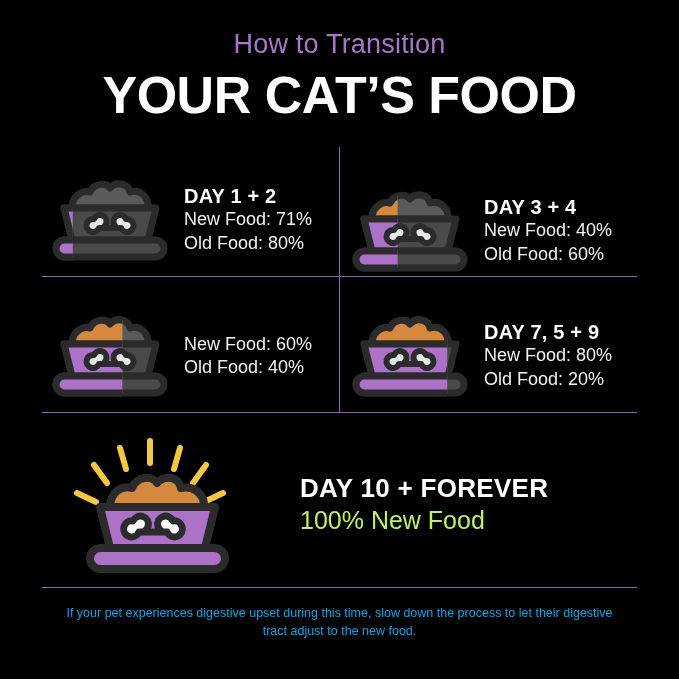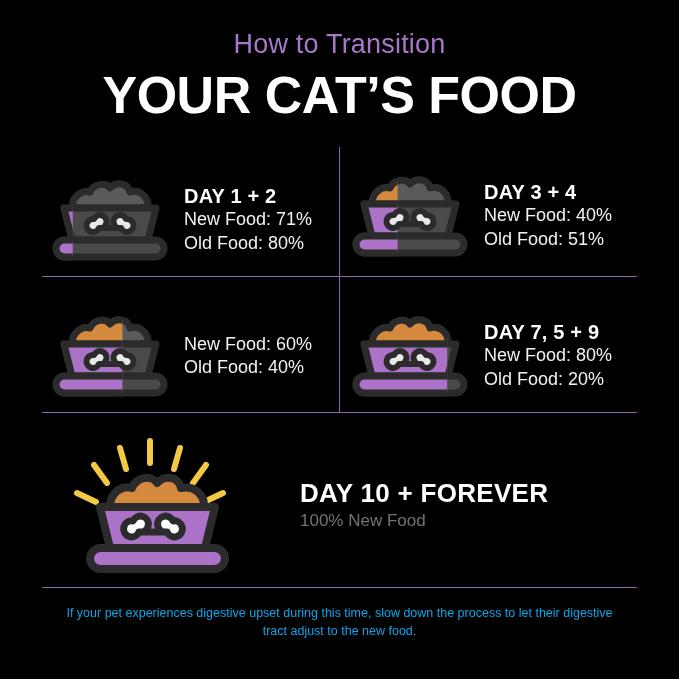--- a/index.html
+++ b/index.html
@@ -31,21 +31,21 @@
   .rule-foot  { left:42px; right:42px; top:587px; }
   .rule-v {
     position:absolute; width:1px; background:#8f66ad;
     left:339px; top:147px; height:266px;
   }
 
   
   .grid { position:absolute; left:0; top:160px; width:679px; height:252px; }
   .cell { position:absolute; display:flex; align-items:center; }
   .cell-0 { left:44px;  top:4px;   width:295px; height:112px; }
-  .cell-1 { left:344px; top:0;   width:295px; height:112px; }
+  .cell-1 { left:344px; top:15px;   width:295px; height:112px; }
   .cell-2 { left:44px;  top:140px; width:295px; height:112px; }
   .cell-3 { left:344px; top:140px; width:295px; height:112px; }
 
   .bowl-wrap { width:132px; flex:0 0 132px; display:flex;
                align-items:center; justify-content:center; }
   .txt { flex:1; padding-left:8px; }
   .day {
     font-size:20px; font-weight:bold; color:#fff;
     letter-spacing:0.2px; line-height:1.15; white-space:nowrap;
   }
@@ -58,21 +58,21 @@
   .forever { position:absolute; left:0; top:430px; width:679px; height:150px;
              display:flex; align-items:center; }
   .forever-bowl { width:300px; flex:0 0 300px; display:flex;
                   align-items:center; justify-content:center; }
   .forever-txt { flex:1; }
   .forever-day {
     font-size:26px; font-weight:bold; color:#fff;
     letter-spacing:0.3px; line-height:1.2; white-space:nowrap;
   }
   .forever-sub {
-    font-size:17px; font-weight:400; color:#737373;
+    font-size:25px; font-weight:400; color:#bef264;
     line-height:1.3; white-space:nowrap;
   }
 
   
   .footer {
     position:absolute; left:66px; right:66px; top:604px;
     text-align:center; font-size:12.5px; font-weight:400;
     color:#0ea5e9; line-height:1.45;
   }
 
@@ -148,21 +148,21 @@
             </g>
           </g>
           <g stroke="#2b2b2b" stroke-width="6" stroke-linejoin="round">
             <path d="M46 45 a6.5 6.5 0 1 1 5 9 h22 a6.5 6.5 0 1 1 5 -9 a6.5 6.5 0 1 1 -5 9 h-22 a6.5 6.5 0 1 1 -5 -9 z" fill="#e8e8e8"></path>
           </g>
         </svg>
       </div>
       <div class="txt">
         <div class="day">DAY 3 + 4</div>
         <div class="ln">New Food: 40%</div>
-        <div class="ln">Old Food: 51%</div>
+        <div class="ln">Old Food: 60%</div>
       </div>
     </div>
 
     <div class="cell cell-2">
       <div class="bowl-wrap">
         <svg width="124" height="92" viewBox="0 0 124 92">
           <defs>
               <clipPath id="cl2">
                 <rect x="0" y="0" width="74.4" height="92"></rect>
               </clipPath>

